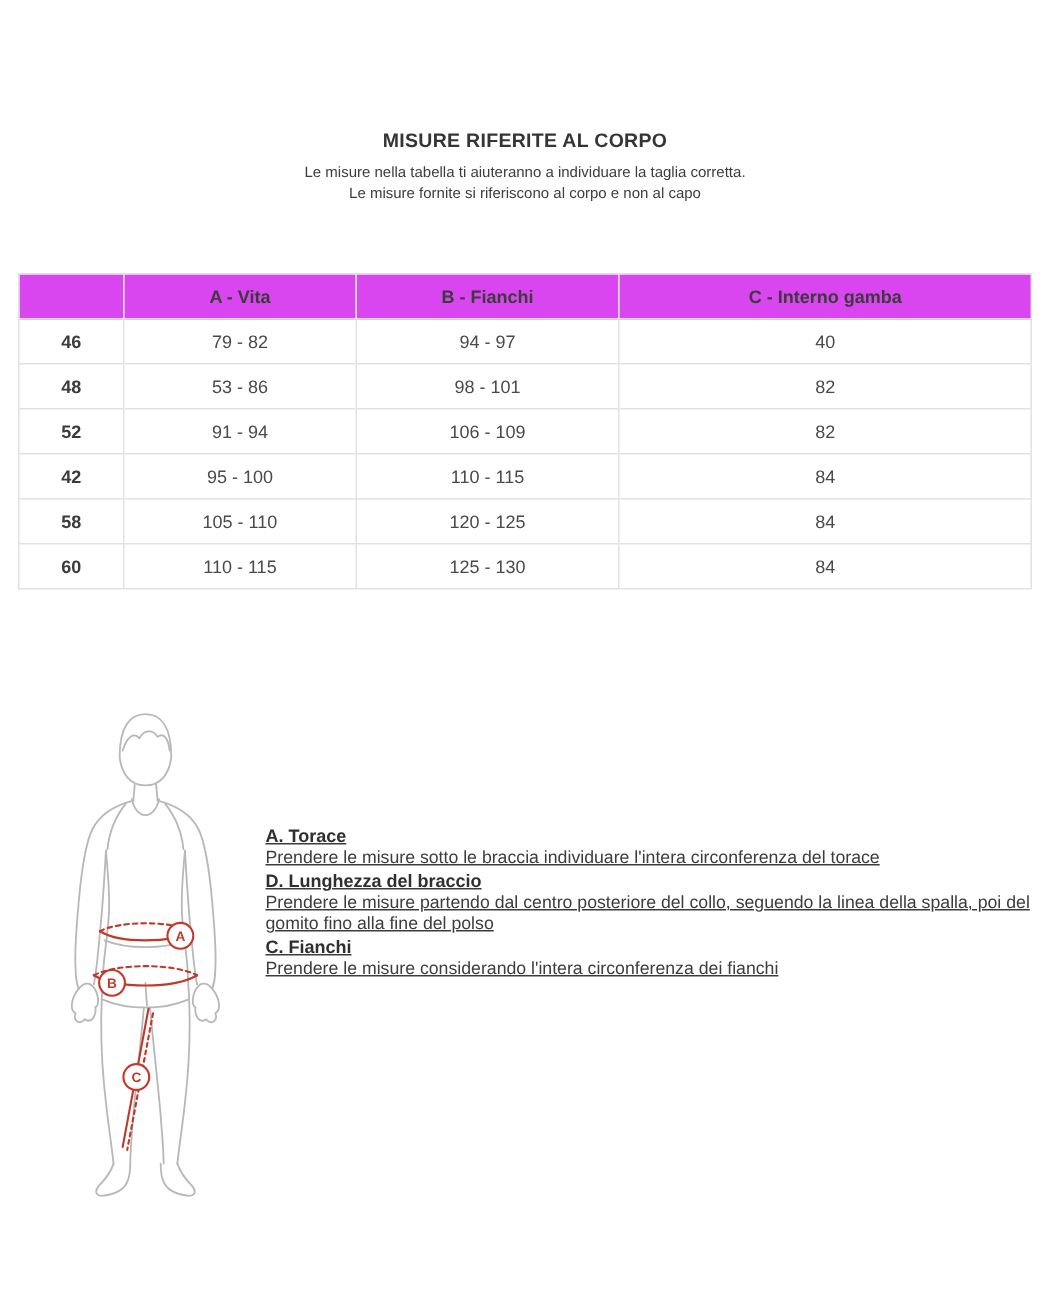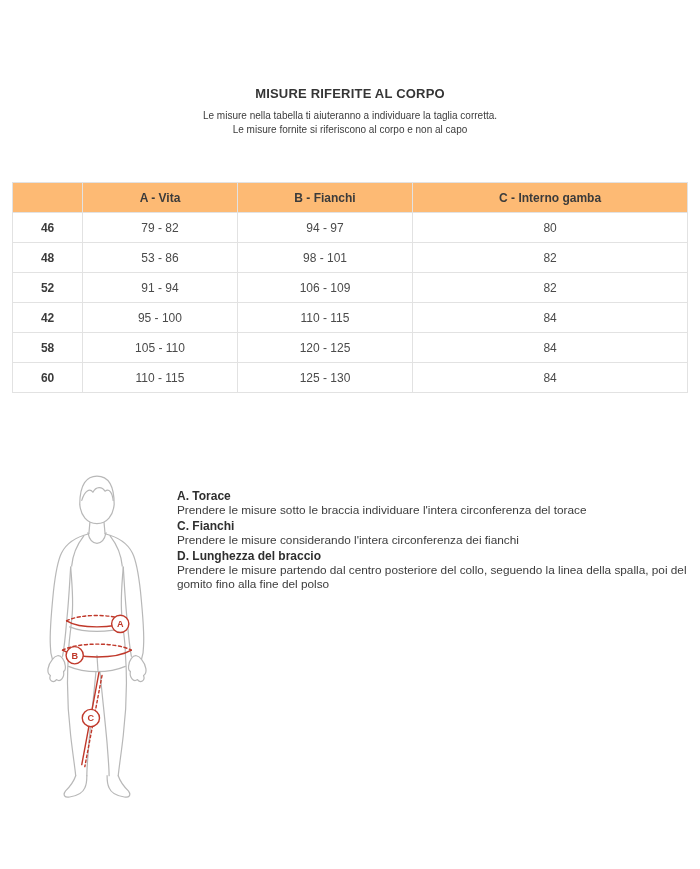--- a/index.html
+++ b/index.html
@@ -20,38 +20,38 @@
   table.size-table {
     position:absolute; top:182px; left:12px; width:676px;
     border-collapse:collapse; table-layout:fixed;
     font-size:12px;
   }
   .size-table th, .size-table td {
     border:1px solid #e2e2e2; height:30px;
     text-align:center; vertical-align:middle; color:#4a4a4a;
   }
   .size-table thead th {
-    background:#fdba74; font-weight:bold; color:#3b3b3b;
+    background:#d946ef; font-weight:bold; color:#3b3b3b;
   }
   .size-table td:first-child { font-weight:bold; color:#3b3b3b; }
   .col-size  { width:10.4%; }
   .col-vita  { width:22.9%; }
   .col-fian  { width:26.0%; }
   .col-gamba { width:40.7%; }
 
   
   .figure-wrap { position:absolute; top:472px; left:24px; width:152px; height:326px; }
   .figure-wrap svg { width:100%; height:100%; display:block; }
   .body-line { fill:none; stroke:#b8b8b8; stroke-width:1.2; stroke-linecap:round; stroke-linejoin:round; }
   .red-line  { fill:none; stroke-width:1.4; stroke-linecap:round; }
   .marker-circle { stroke-width:1.4; }
   .marker-letter { font-family:"Liberation Sans",sans-serif; font-size:9px; font-weight:bold; text-anchor:middle; }
 
   
-  .guide { position:absolute; top:488px; left:177px; width:516px; }
+  .guide { position:absolute; top:549px; left:177px; width:516px;text-decoration:underline; }
   .guide-item { margin-bottom:2px; }
   .guide-label { font-size:12px; font-weight:bold; color:#2f2f2f; line-height:14px; margin-top:1px; }
   .guide-desc  { font-size:11.8px; color:#3c3c3c; line-height:14px; }
 </style>
 </head>
 <body>
 
 <div class="page">
 
   <div class="header">
@@ -75,21 +75,21 @@
         <th>A - Vita</th>
         <th>B - Fianchi</th>
         <th>C - Interno gamba</th>
       </tr>
     </thead>
     <tbody>
         <tr>
           <td>46</td>
           <td>79 - 82</td>
           <td>94 - 97</td>
-          <td>80</td>
+          <td>40</td>
         </tr>
         <tr>
           <td>48</td>
           <td>53 - 86</td>
           <td>98 - 101</td>
           <td>82</td>
         </tr>
         <tr>
           <td>52</td>
           <td>91 - 94</td>
@@ -185,22 +185,22 @@
       </g>
     </svg>
   </div>
 
   <div class="guide">
       <div class="guide-item">
         <div class="guide-label">A. Torace</div>
         <div class="guide-desc">Prendere le misure sotto le braccia individuare l'intera circonferenza del torace</div>
       </div>
       <div class="guide-item">
+        <div class="guide-label">D. Lunghezza del braccio</div>
+        <div class="guide-desc">Prendere le misure partendo dal centro posteriore del collo, seguendo la linea della spalla, poi del gomito fino alla fine del polso</div>
+      </div>
+      <div class="guide-item">
         <div class="guide-label">C. Fianchi</div>
         <div class="guide-desc">Prendere le misure considerando l'intera circonferenza dei fianchi</div>
       </div>
-      <div class="guide-item">
-        <div class="guide-label">D. Lunghezza del braccio</div>
-        <div class="guide-desc">Prendere le misure partendo dal centro posteriore del collo, seguendo la linea della spalla, poi del gomito fino alla fine del polso</div>
-      </div>
     </div>
 
 </div>
 
 </body></html>

